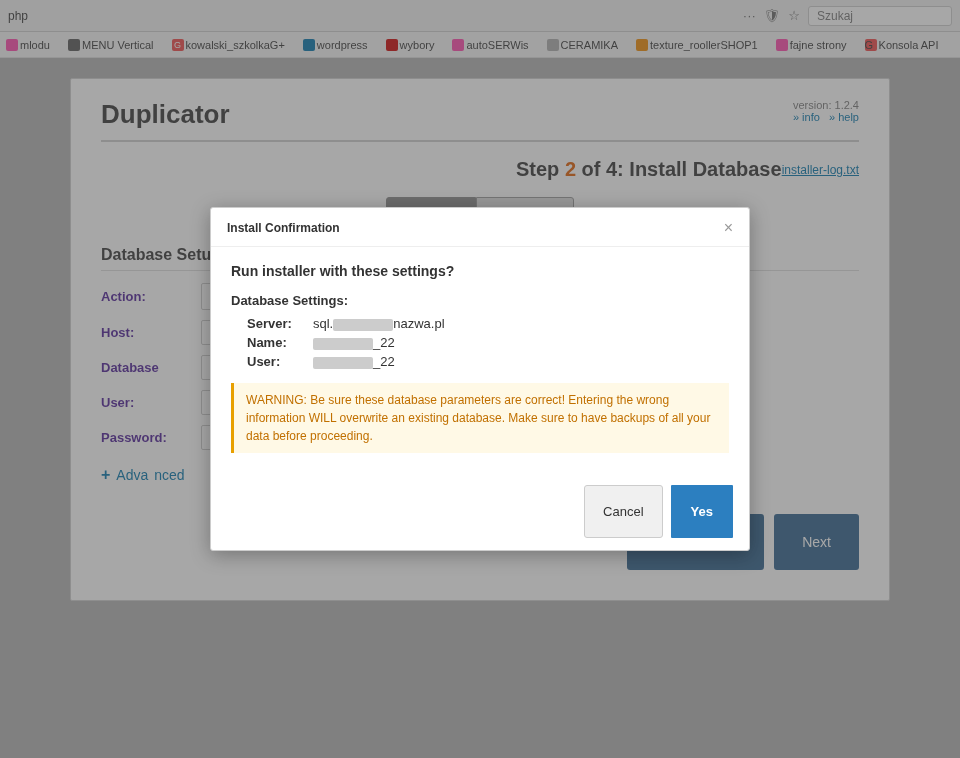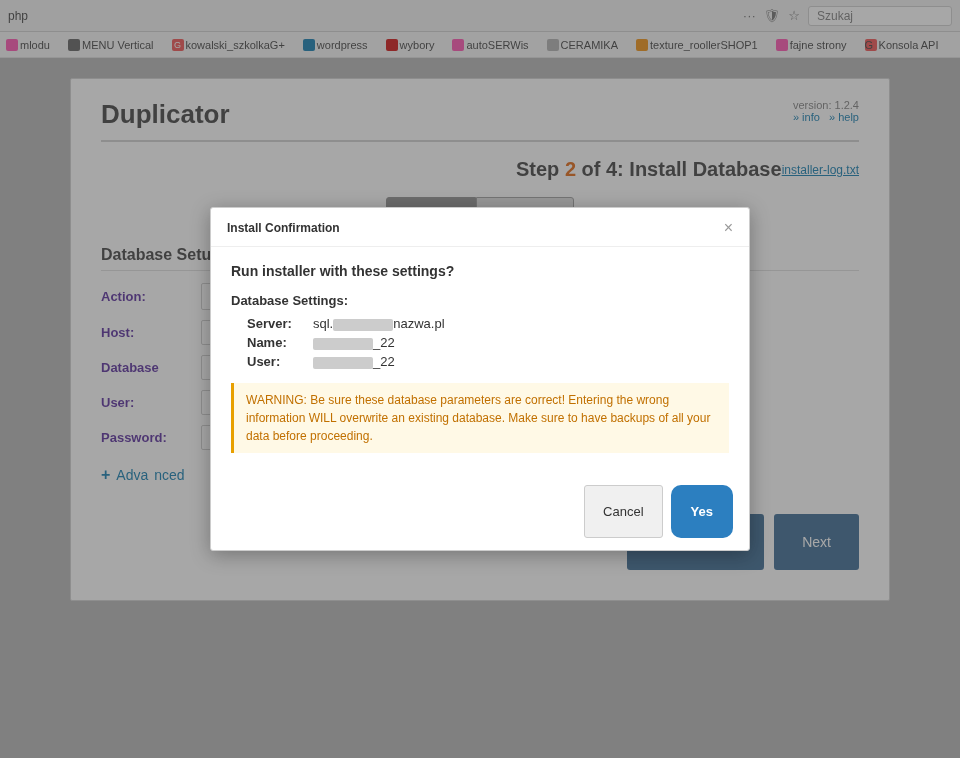--- a/index.html
+++ b/index.html
@@ -356,21 +356,21 @@
       border-radius: 3px;
       cursor: pointer;
       color: #333;
     }
     .btn-yes {
       background: #2c7fc0;
       color: white;
       border: none;
       padding: 19px 20px;
       font-size: 13px;
-      border-radius: 10px;
+      border-radius: 1px;
       cursor: pointer;
       font-weight: bold;
     }
   </style>
 </head>
 <body>
 
 <div class="browser-bar">
   <span style="font-size:12px;color:#333;margin-right:auto;">php</span>
   <span style="font-size:13px;color:#666;">···</span>

